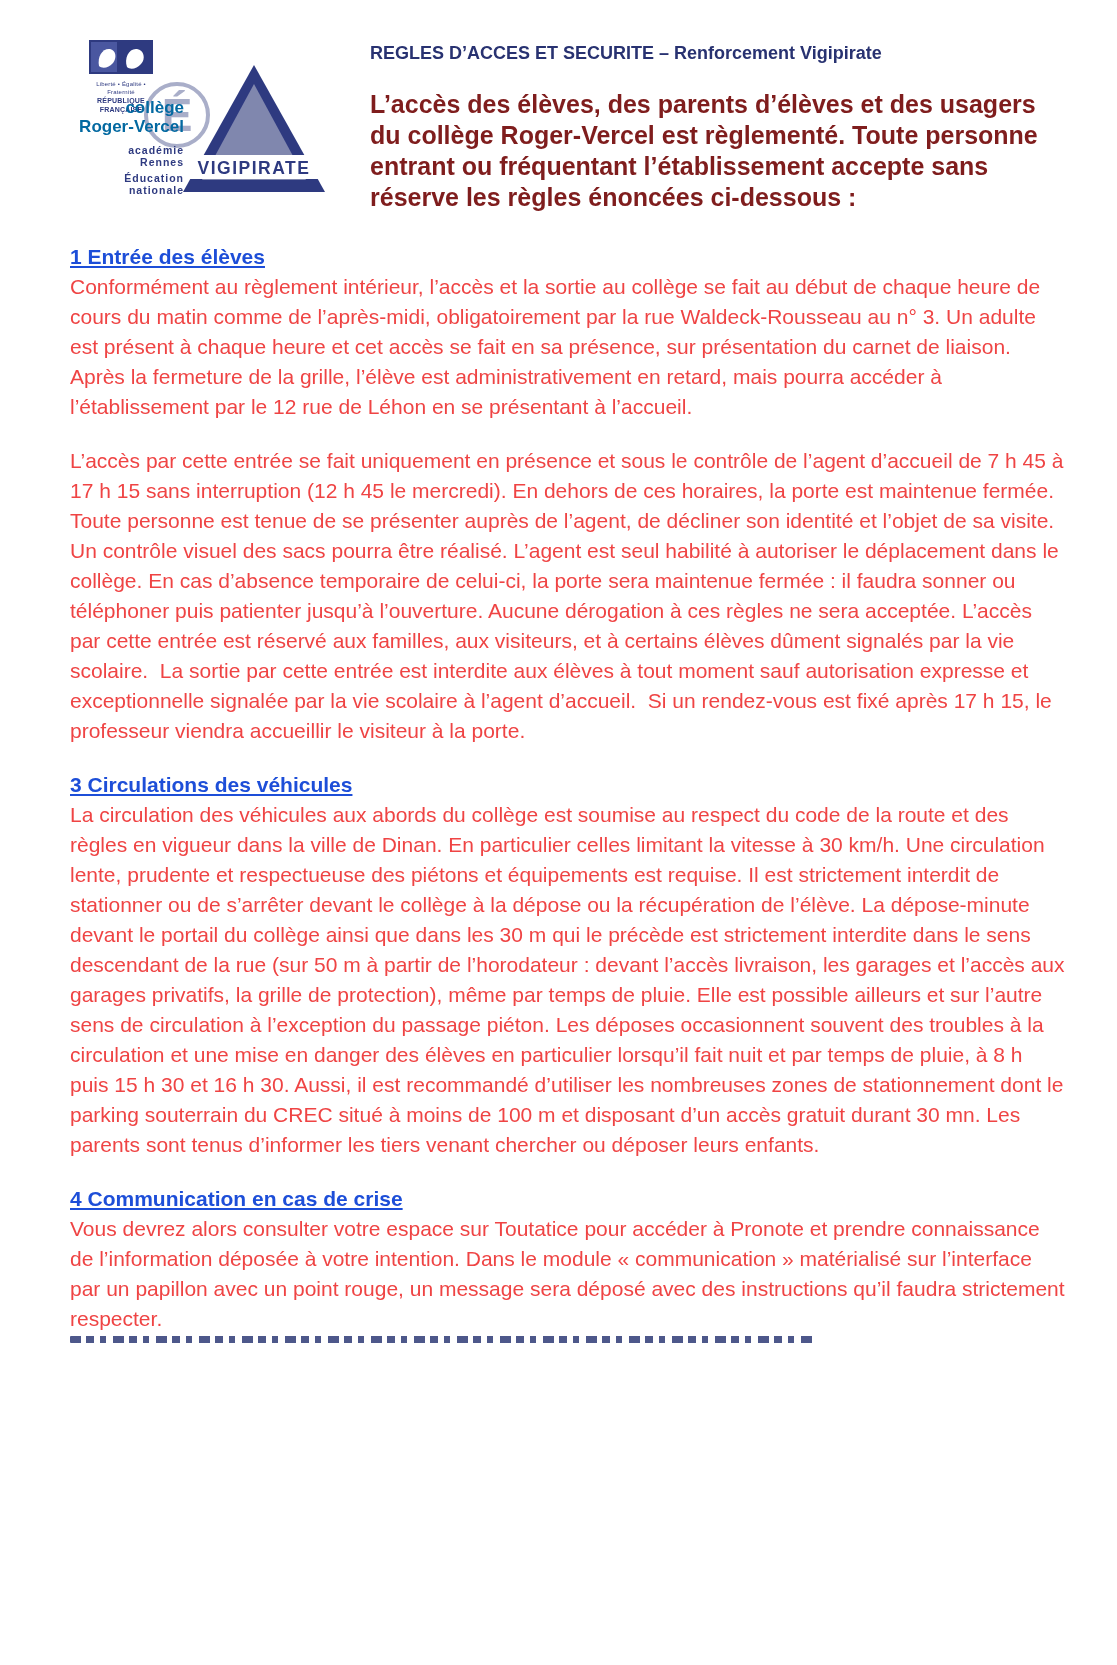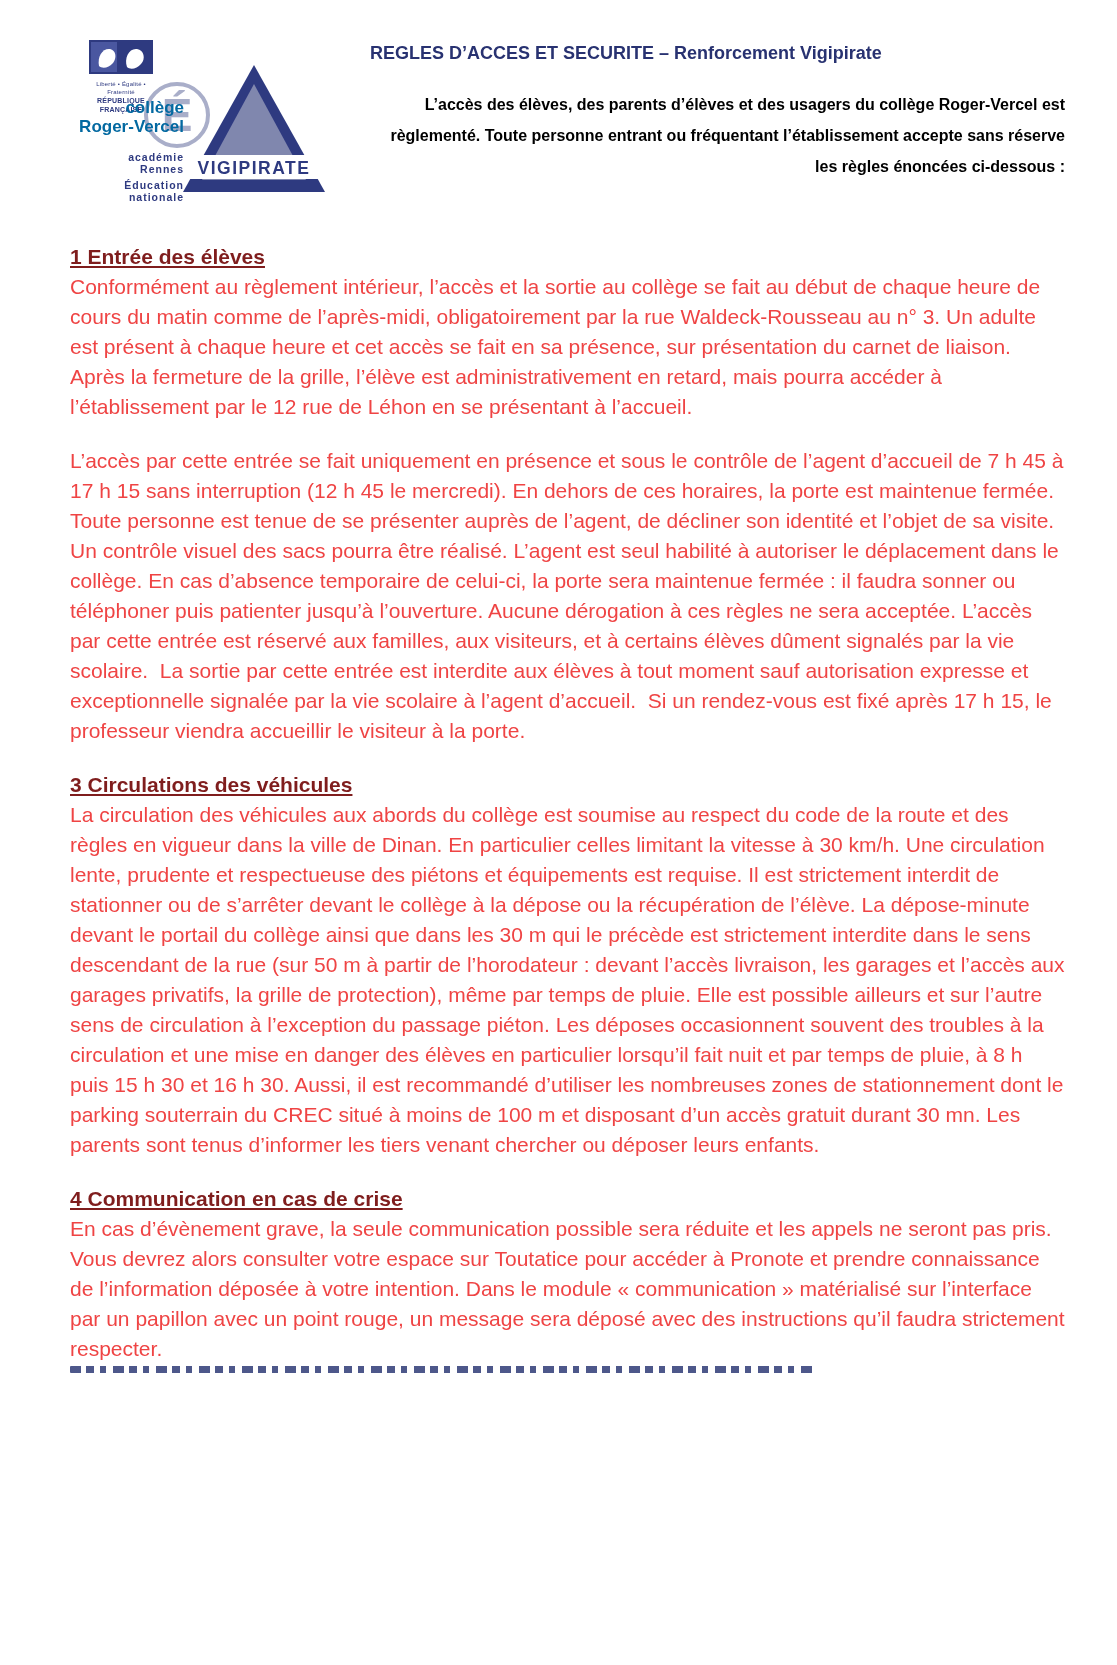--- a/index.html
+++ b/index.html
@@ -21,32 +21,32 @@
   .marianne .cap2{font-size:7px;line-height:9px;font-weight:bold;letter-spacing:.2px;}
   .e-badge{
     position:absolute;left:74px;top:44px;width:58px;height:58px;
     border:4px solid #a9aec9;border-radius:50%;
     display:flex;align-items:center;justify-content:center;
     font-size:46px;font-weight:bold;color:#a9aec9;z-index:0;
   }
   .college{position:absolute;left:0;top:60px;width:114px;text-align:right;
     font-size:17px;line-height:19px;font-weight:bold;color:#0369a1;z-index:1;}
   .acad,.educ{position:absolute;left:0;width:114px;text-align:right;
-    font-size:10.5px;line-height:12px;font-weight:bold;color:#2e3a80;letter-spacing:1px;z-index:1;margin-top:7px;}
+    font-size:10.5px;line-height:12px;font-weight:bold;color:#2e3a80;letter-spacing:1px;z-index:1;}
   .acad{top:106px;}
   .educ{top:134px;}
   .vigi{position:absolute;left:110px;top:24px;width:148px;height:134px;}
   
   h1{margin:0 0 20px;font-size:18px;line-height:31px;font-weight:bold;color:#283271;}
   h1 .title-box{display:inline-block;width:555px;}
-  .intro{margin:0;font-size:16px;line-height:31px;font-weight:bold;color:#000000;white-space:pre-wrap;text-align:right;}
+  .intro{margin:0;font-size:25px;line-height:31px;font-weight:bold;color:#7f1d1d;white-space:pre-wrap;}
   .clear{clear:both;}
   
   .sec{margin-top:24px;}
-  .sec h2{margin:0;font-size:21px;line-height:30px;font-weight:bold;color:#7f1d1d;text-decoration:underline;}
+  .sec h2{margin:0;font-size:21px;line-height:30px;font-weight:bold;color:#1d4ed8;text-decoration:underline;}
   .sec p{margin:0;font-size:21px;line-height:30px;white-space:pre-wrap;color:#ef4444;}
   
   .clipped-line{
     margin-top:2px;height:7px;width:745px;border-radius:1px;opacity:.85;
     background:repeating-linear-gradient(90deg,
       #2e3a76 0 11px, transparent 11px 16px,
       #2e3a76 16px 24px, transparent 24px 30px,
       #2e3a76 30px 36px, transparent 36px 43px);
   }
 </style>
@@ -109,19 +109,18 @@
     <p>L’accès par cette entrée se fait uniquement en présence et sous le contrôle de l’agent d’accueil de 7 h 45 à 17 h 15 sans interruption (12 h 45 le mercredi). En dehors de ces horaires, la porte est maintenue fermée. Toute personne est tenue de se présenter auprès de l’agent, de décliner son identité et l’objet de sa visite. Un contrôle visuel des sacs pourra être réalisé. L’agent est seul habilité à autoriser le déplacement dans le collège. En cas d’absence temporaire de celui-ci, la porte sera maintenue fermée : il faudra sonner ou téléphoner puis patienter jusqu’à l’ouverture. Aucune dérogation à ces règles ne sera acceptée. L’accès par cette entrée est réservé aux familles, aux visiteurs, et à certains élèves dûment signalés par la vie scolaire.  La sortie par cette entrée est interdite aux élèves à tout moment sauf autorisation expresse et exceptionnelle signalée par la vie scolaire à l’agent d’accueil.  Si un rendez-vous est fixé après 17 h 15, le professeur viendra accueillir le visiteur à la porte.</p>
   </section>
 
   <section class="sec">
     <h2>3 Circulations des véhicules</h2>
     <p>La circulation des véhicules aux abords du collège est soumise au respect du code de la route et des règles en vigueur dans la ville de Dinan. En particulier celles limitant la vitesse à 30 km/h. Une circulation lente, prudente et respectueuse des piétons et équipements est requise. Il est strictement interdit de stationner ou de s’arrêter devant le collège à la dépose ou la récupération de l’élève. La dépose-minute devant le portail du collège ainsi que dans les 30 m qui le précède est strictement interdite dans le sens descendant de la rue (sur 50 m à partir de l’horodateur : devant l’accès livraison, les garages et l’accès aux garages privatifs, la grille de protection), même par temps de pluie. Elle est possible ailleurs et sur l’autre sens de circulation à l’exception du passage piéton. Les déposes occasionnent souvent des troubles à la circulation et une mise en danger des élèves en particulier lorsqu’il fait nuit et par temps de pluie, à 8 h puis 15 h 30 et 16 h 30. Aussi, il est recommandé d’utiliser les nombreuses zones de stationnement dont le parking souterrain du CREC situé à moins de 100 m et disposant d’un accès gratuit durant 30 mn. Les parents sont tenus d’informer les tiers venant chercher ou déposer leurs enfants.</p>
   </section>
 
   <section class="sec">
     <h2>4 Communication en cas de crise</h2>
-    <p>En cas d’évènement grave, la seule communication possible sera réduite et les appels ne seront pas pris.</p>
     <p>Vous devrez alors consulter votre espace sur Toutatice pour accéder à Pronote et prendre connaissance de l’information déposée à votre intention. Dans le module « communication » matérialisé sur l’interface par un papillon avec un point rouge, un message sera déposé avec des instructions qu’il faudra strictement respecter.</p>
   </section>
 
   <div class="clipped-line"></div>
 
 </div>
 
 </body></html>

